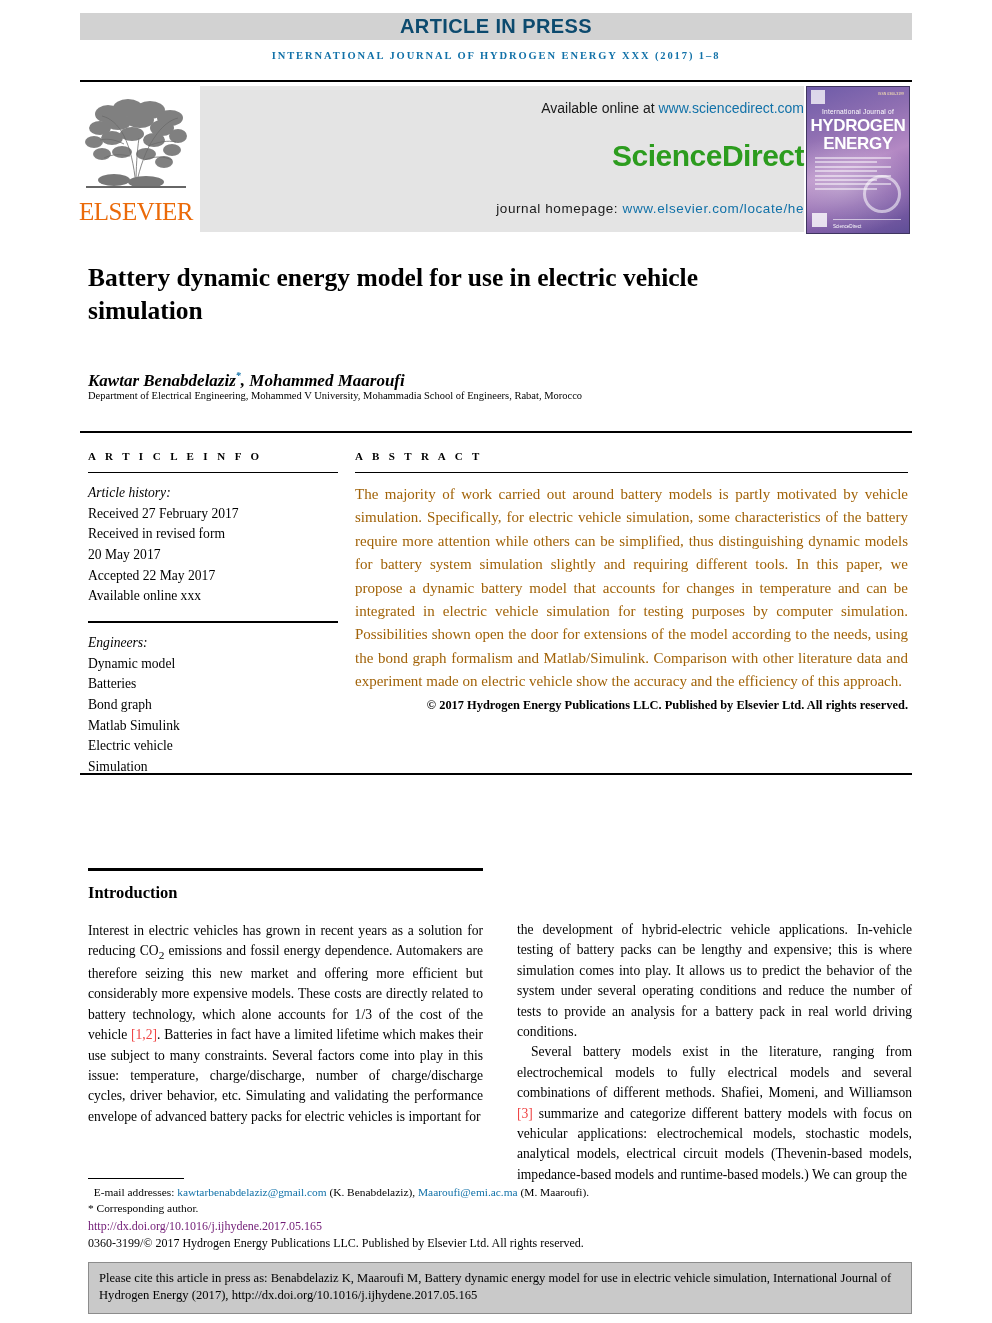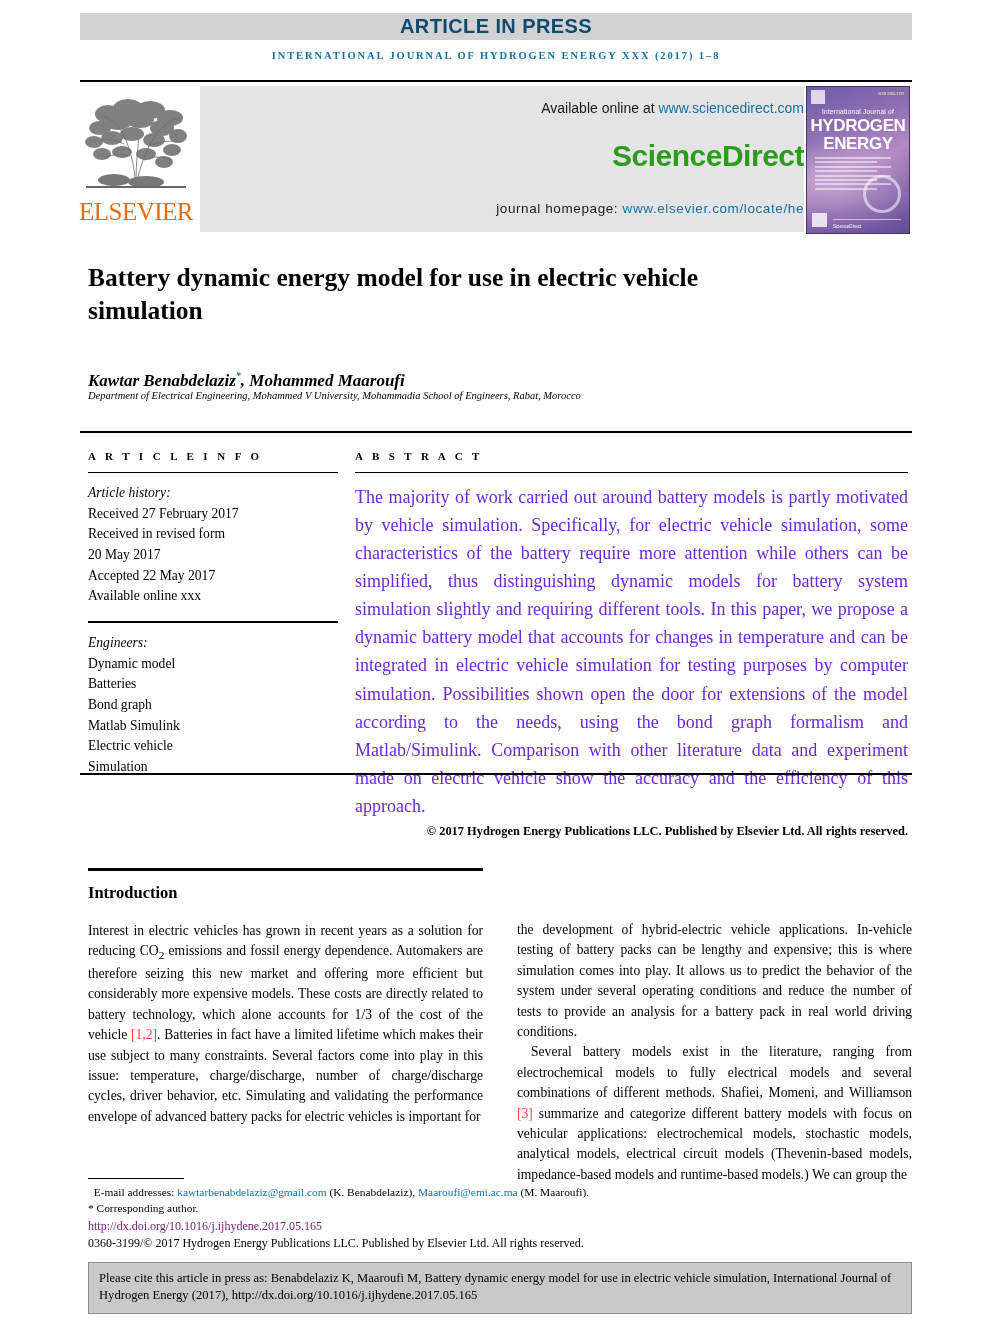--- a/index.html
+++ b/index.html
@@ -234,21 +234,20 @@
     font-size: 10px;
     color: #1171a8;
     vertical-align: super;
   }
   .affiliation {
     position: absolute;
     left: 88px;
     top: 390px;
     width: 800px;
     font-family: "Liberation Serif", serif;
-    font-style: italic;
     font-size: 10.5px;
     color: #000;
   }
 
   
   .infoabs-rule-top {
     position: absolute;
     left: 80px; top: 431px; width: 832px;
     border-top: 2px solid #000;
   }
@@ -289,24 +288,24 @@
     color: #000;
   }
   .info-body .lead { font-style: italic; }
   .kw-rule {
     border-top: 2px solid #000;
     margin-top: 14px;
     margin-bottom: 10px;
   }
   .abstract-body {
     font-family: "Liberation Serif", serif;
-    font-size: 18px;
+    font-size: 15px;
     line-height: 1.56;
     text-align: justify;
-    color: #6d28d9;
+    color: #a16207;
   }
   .copyright-line {
     font-family: "Liberation Serif", serif;
     font-weight: bold;
     font-size: 12.4px;
     text-align: right;
     margin-top: 4px;
     color: #000;
   }
 

